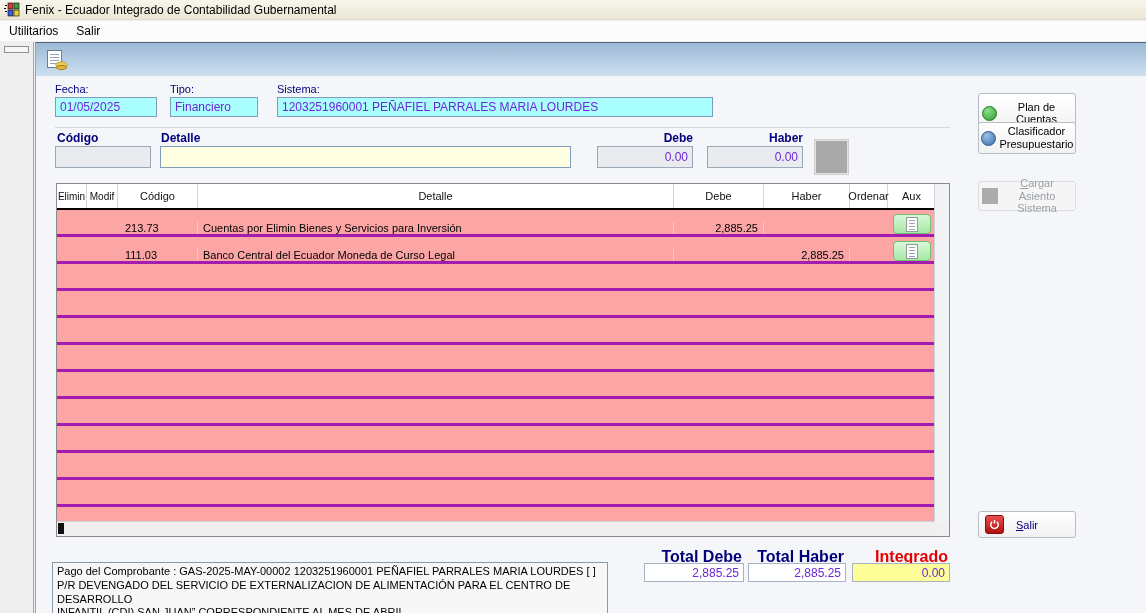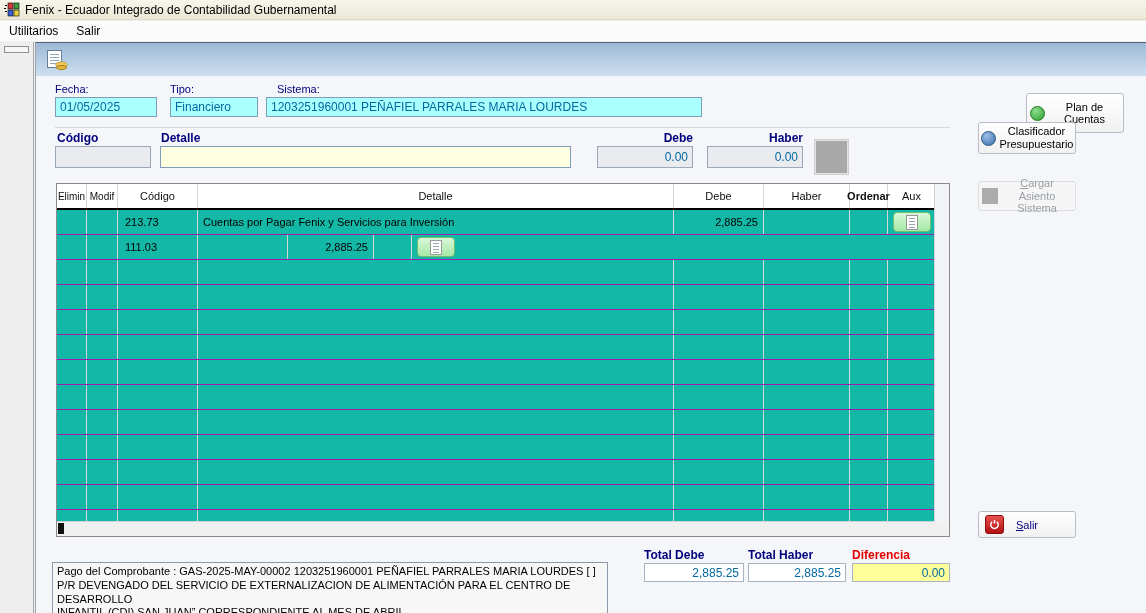--- a/index.html
+++ b/index.html
@@ -29,45 +29,45 @@
   .tb-page{position:absolute;left:0;top:0;width:13px;height:16px;background:#fff;border:1px solid #6b7f94;}
   .tb-page::before{content:"";position:absolute;left:2px;top:3px;right:2px;height:1px;background:#8fa6bb;
     box-shadow:0 3px 0 #8fa6bb,0 6px 0 #8fa6bb,0 9px 0 #8fa6bb;}
   .tb-coins{position:absolute;right:0px;bottom:0px;width:9px;height:3px;background:#e6b93c;
     border:1px solid #a07818;border-radius:50%;box-shadow:0 -3px 0 #efc95a,0 -3px 0 0.5px #a07818;}
   
   .lbl{position:absolute;font-size:11px;color:#00007d;white-space:nowrap;}
   .lbl.b{font-weight:bold;font-size:12px;}
   
   .field{position:absolute;height:20px;box-sizing:border-box;border:1px solid #7f9db9;
-    font-size:12px;color:#0369a1;display:flex;align-items:center;padding:0 4px;background:#fff;white-space:nowrap;overflow:hidden;}
+    font-size:12px;color:#6d28d9;display:flex;align-items:center;padding:0 4px;background:#fff;white-space:nowrap;overflow:hidden;}
   .cyan{background:#aaffff;}
   .ivory{background:#ffffe1;}
   .grayf{background:#e9ebee;border:1px solid #9aa8b8;}
   .num{justify-content:flex-end;}
   .sep{position:absolute;left:55px;top:127px;width:895px;height:1px;background:#d4d8dd;}
   .gray-square-btn{position:absolute;left:815px;top:140px;width:31px;height:32px;background:#a9a9a9;
     border:1px solid #e2e2e2;box-shadow:0 0 0 1px #cfcfcf;}
   
   .table-wrap{position:absolute;left:56px;top:183px;width:894px;height:354px;background:#ffffff;
     border:1px solid #8a8a8a;box-sizing:border-box;}
   .grid-area{position:absolute;left:0;top:0;right:14px;bottom:14px;overflow:hidden;}
   .ghead{display:flex;height:24px;background:#fff;border-bottom:2px solid #000;}
   .gh{box-sizing:border-box;border-right:1px solid #d6d6d6;font-size:11px;color:#111;
     display:flex;align-items:center;justify-content:center;}
   .gh.small{font-size:10px;}
-  .grow{display:flex;height:24px;border-bottom:1px solid #a21caf;background:#14b8a6;}
+  .grow{display:flex;height:24px;border-bottom:3px solid #a21caf;background:#fca5a5;align-items:flex-end;}
   .gc{box-sizing:border-box;border-right:1px solid #d6d6d6;font-size:11px;color:#000;
     display:flex;align-items:center;white-space:nowrap;overflow:hidden;}
   .c0{width:30px;}.c1{width:31px;}
   .c2{width:80px;}.gc.c2{padding-left:7px;}
   .c3{width:476px;}.gc.c3{padding-left:5px;}
   .c4{width:90px;}.gc.c4{justify-content:flex-end;padding-right:5px;}
   .c5{width:86px;}.gc.c5{justify-content:flex-end;padding-right:5px;}
-  .c6{width:38px;font-weight:bold;}
+  .c6{width:38px;}
   .c7{width:47px;border-right:none;}.gc.c7{justify-content:center;}
   .aux-btn{width:36px;height:18px;background:linear-gradient(#d9f7d9,#a6e8a6);
     border:1px solid #6fbf6f;border-radius:4px;display:flex;align-items:center;justify-content:center;cursor:pointer;}
   .doc-glyph{width:10px;height:13px;background:#fdfdfd;border:1px solid #999;position:relative;}
   .doc-glyph::before{content:"";position:absolute;left:2px;top:2px;right:2px;height:1px;background:#9aa8b0;
     box-shadow:0 3px 0 #9aa8b0,0 6px 0 #9aa8b0,0 9px 0 #9aa8b0;}
   .vscroll{position:absolute;right:0;top:0;width:14px;bottom:14px;background:#f2f3f5;border-left:1px solid #cdd2d8;}
   .hscroll{position:absolute;left:0;bottom:0;right:14px;height:14px;background:#efefef;border-top:1px solid #cdd2d8;}
   .hthumb{position:absolute;left:1px;top:1px;width:6px;height:11px;background:#111;}
   .sb-corner{position:absolute;right:0;bottom:0;width:14px;height:14px;background:#f0f0f0;}
@@ -82,21 +82,21 @@
   .sphere.blue{background:radial-gradient(circle at 35% 30%,#9cc0ec,#3a6ea5);border:1px solid #2a5580;}
   .gray-sq-icon{width:16px;height:16px;background:#ababab;flex:0 0 auto;}
   .salir-icon{width:17px;height:17px;background:linear-gradient(#e85050,#b01010);
     border:1px solid #8a0c0c;border-radius:3px;display:flex;align-items:center;justify-content:center;flex:0 0 auto;}
   .two-line{line-height:1.15;}
   .salir-label{color:#00007d;margin-left:8px;}
   
   .glosa-box{position:absolute;left:52px;top:562px;width:556px;height:58px;box-sizing:border-box;
     background:#f7f7f7;border:1px solid #8a98a8;font-size:11px;color:#000;padding:2px 4px;
     white-space:pre-line;line-height:1.25;overflow:hidden;}
-  .total-lbl{position:absolute;top:548px;font-weight:bold;font-size:12px;color:#00007d;text-align:left;}
+  .total-lbl{position:absolute;top:548px;font-weight:bold;font-size:16px;color:#00007d;text-align:right;}
   .total-field{position:absolute;top:563px;height:19px;}
   .yellow{background:#ffff99;}
   u{text-decoration:underline;}
 </style>
 </head>
 <body>
 
 <div class="titlebar">
   <svg width="16" height="15" viewBox="0 0 16 15">
     <rect x="1" y="3" width="2" height="1" fill="#000"></rect>
@@ -124,21 +124,21 @@
 <div class="tb-doc">
   <div class="tb-page"></div>
   <div class="tb-coins"></div>
 </div>
 
 <span class="lbl" style="left:55px;top:83px;">Fecha:</span>
 <span class="lbl" style="left:170px;top:83px;">Tipo:</span>
 <span class="lbl" style="left:277px;top:83px;">Sistema:</span>
 <div class="field cyan" style="left:55px;top:97px;width:102px;">01/05/2025</div>
 <div class="field cyan" style="left:170px;top:97px;width:88px;text-align:center;">Financiero</div>
-<div class="field cyan" style="left:266px;top:97px;width:436px;">1203251960001  PEÑAFIEL PARRALES MARIA LOURDES</div>
+<div class="field cyan" style="left:277px;top:97px;width:436px;">1203251960001  PEÑAFIEL PARRALES MARIA LOURDES</div>
 
 <div class="sep"></div>
 
 <span class="lbl b" style="left:57px;top:131px;">Código</span>
 <span class="lbl b" style="left:161px;top:131px;">Detalle</span>
 <span class="lbl b" style="left:597px;top:131px;width:96px;text-align:right;">Debe</span>
 <span class="lbl b" style="left:707px;top:131px;width:96px;text-align:right;">Haber</span>
 <div class="field grayf" style="left:55px;top:146px;width:96px;height:22px;"></div>
 <div class="field ivory" style="left:160px;top:146px;width:411px;height:22px;"></div>
 <div class="field grayf num" style="left:597px;top:146px;width:96px;height:22px;">0.00</div>
@@ -155,34 +155,35 @@
         <div class="gh c4">Debe</div>
         <div class="gh c5">Haber</div>
         <div class="gh c6">Ordenar</div>
         <div class="gh c7">Aux</div>
       </div>
     <div id="grid-body">
         <div class="grow">
           <div class="gc c0"></div>
           <div class="gc c1"></div>
           <div class="gc c2">213.73</div>
-          <div class="gc c3">Cuentas por Pagar Fenix y Servicios para Inversión</div>
+          <div class="gc c3">Cuentas por Elimin Bienes y Servicios para Inversión</div>
           <div class="gc c4">2,885.25</div>
           <div class="gc c5"></div>
           <div class="gc c6"></div>
           <div class="gc c7">
             <div class="aux-btn">
               <div class="doc-glyph"></div>
             </div>
           </div>
         </div>
         <div class="grow">
           <div class="gc c0"></div>
           <div class="gc c1"></div>
           <div class="gc c2">111.03</div>
+          <div class="gc c3">Banco Central del Ecuador Moneda de Curso Legal</div>
           <div class="gc c4"></div>
           <div class="gc c5">2,885.25</div>
           <div class="gc c6"></div>
           <div class="gc c7">
             <div class="aux-btn">
               <div class="doc-glyph"></div>
             </div>
           </div>
         </div>
         <div class="grow">
@@ -297,21 +298,21 @@
         </div>
       </div>
   </div>
   <div class="vscroll"></div>
   <div class="hscroll">
     <div class="hthumb"></div>
   </div>
   <div class="sb-corner"></div>
 </div>
 
-<div class="side-btn" style="top:93px;height:40px;margin-left:48px;">
+<div class="side-btn" style="top:93px;height:40px;">
   <span class="sphere green"></span>
   <span>Plan de Cuentas</span>
 </div>
 <div class="side-btn" style="top:122px;height:32px;">
   <span class="sphere blue"></span>
   <span class="two-line"><span>Clasificador</span><br><span>Presupuestario</span></span>
 </div>
 <div class="side-btn disabled" style="top:181px;height:30px;">
   <span class="gray-sq-icon"></span>
   <span class="two-line"><span><u>C</u>argar Asiento</span><br><span>Sistema</span></span>
@@ -326,16 +327,16 @@
   <span class="salir-label"><u>S</u>alir</span>
 </div>
 
 <span class="lbl b" style="left:55px;top:545px;margin-top:31px;">Glosa:</span>
 <div class="glosa-box">Pago del Comprobante : GAS-2025-MAY-00002  1203251960001 PEÑAFIEL PARRALES MARIA LOURDES   [ ]
 P/R DEVENGADO DEL SERVICIO DE EXTERNALIZACION DE ALIMENTACIÓN PARA EL CENTRO DE DESARROLLO
 INFANTIL (CDI) SAN JUAN” CORRESPONDIENTE AL MES DE ABRIL .</div>
 
 <span class="total-lbl" style="left:644px;width:98px;">Total Debe</span>
 <span class="total-lbl" style="left:748px;width:96px;">Total Haber</span>
-<span class="total-lbl red" style="left:852px;width:96px;color:#e30000;">Diferencia</span>
+<span class="total-lbl red" style="left:852px;width:96px;color:#e30000;">Integrado</span>
 <div class="field num total-field" style="left:644px;width:100px;border-color:#a8b4c4;">2,885.25</div>
 <div class="field num total-field" style="left:748px;width:98px;border-color:#a8b4c4;">2,885.25</div>
 <div class="field num total-field yellow" style="left:852px;width:98px;border-color:#a8b4c4;">0.00</div>
 
 </body></html>

